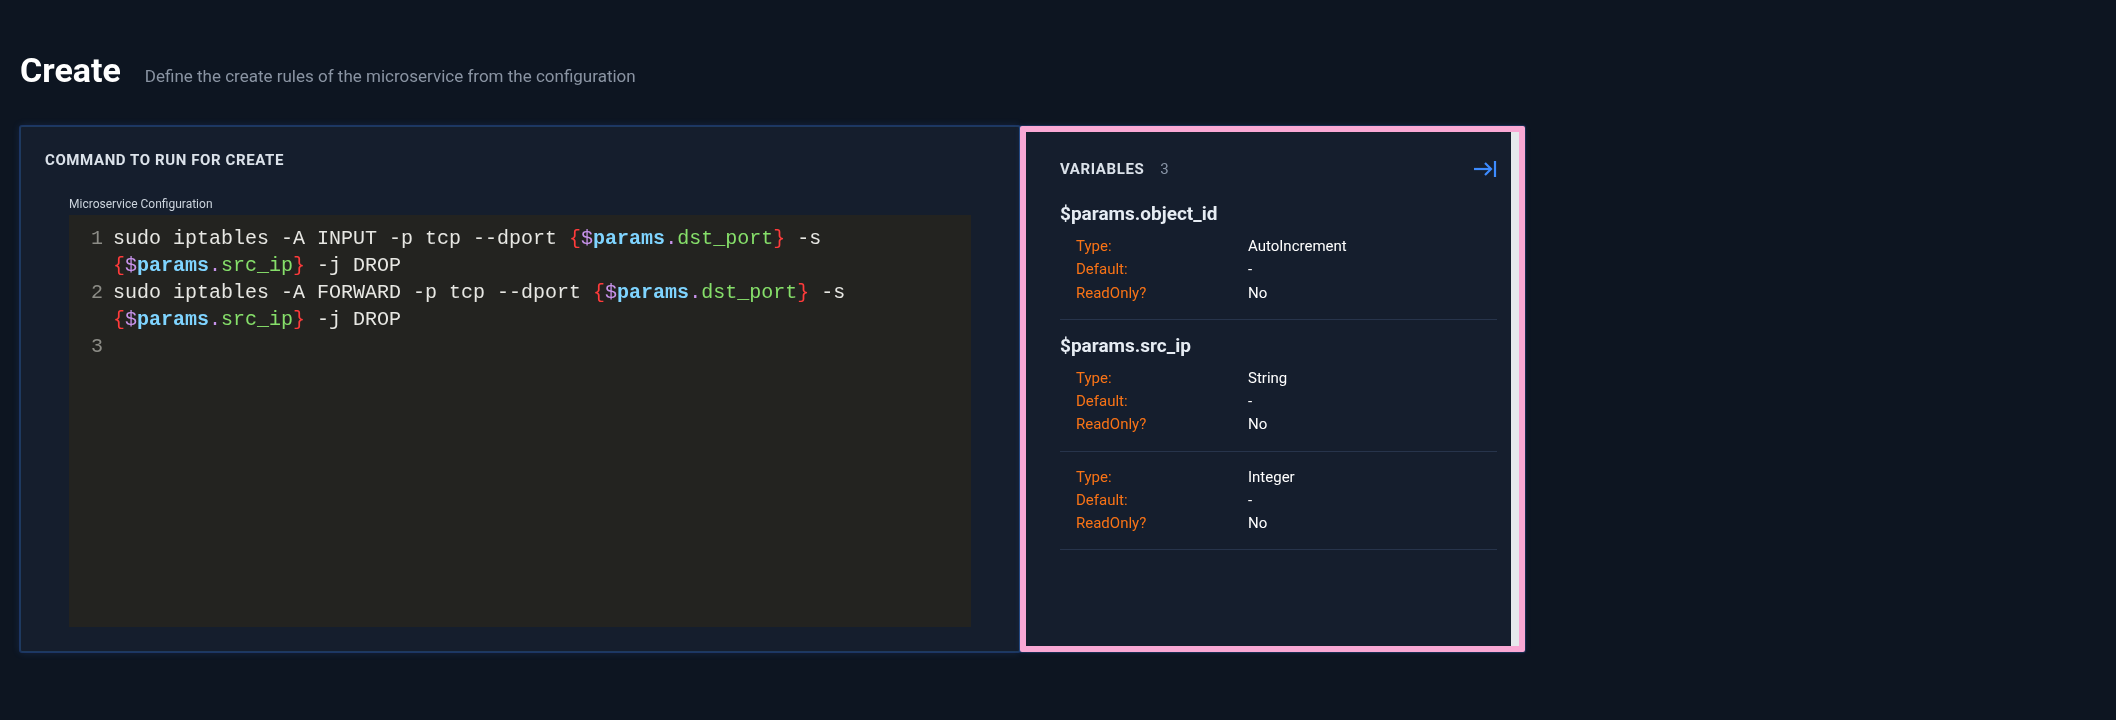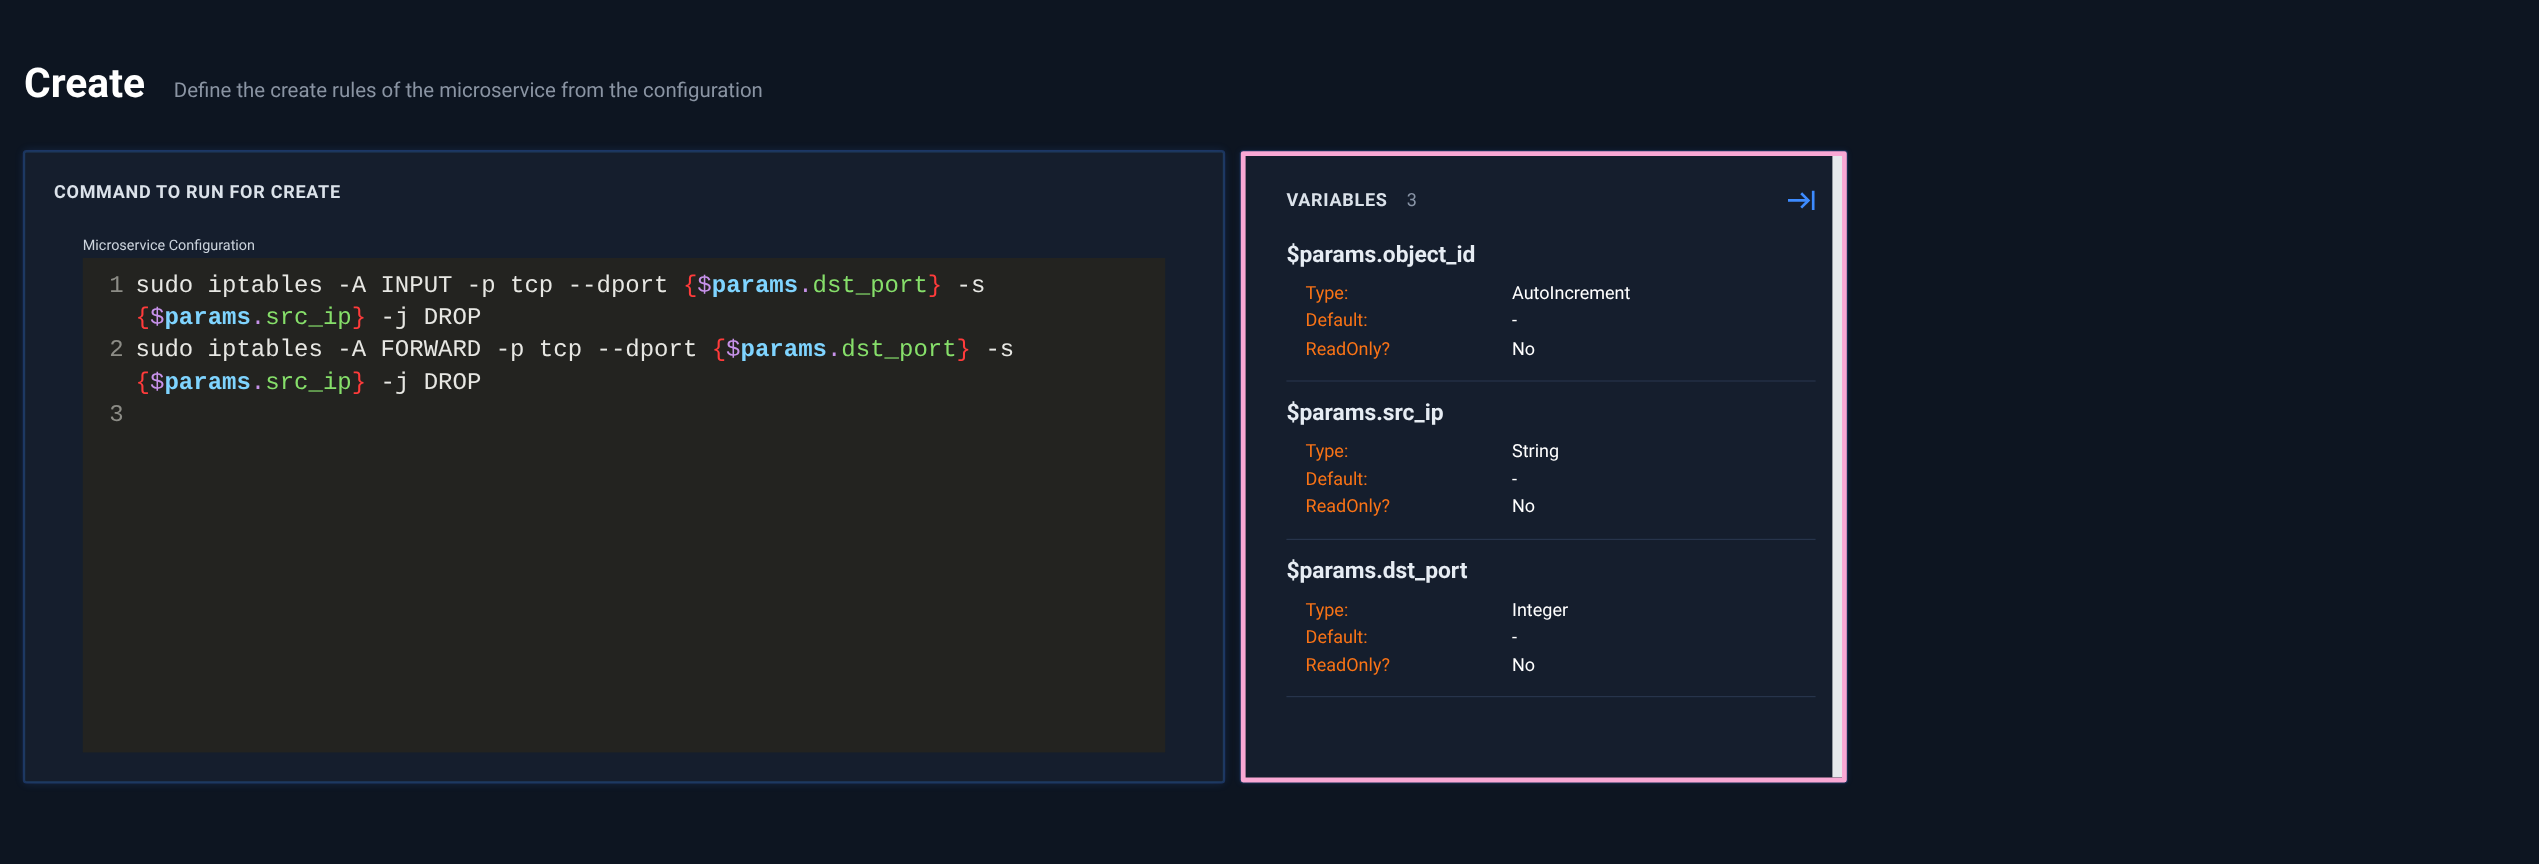--- a/index.html
+++ b/index.html
@@ -22,21 +22,21 @@
     font-size: 34px;
     font-weight: 700;
     color: #ffffff;
   }
   .header .subtitle {
     font-size: 17px;
     color: #8a94a3;
   }
   .content {
     display: flex;
-    gap: 14px;
+    gap: 0;
     padding: 16px 20px;
     height: 558px;
   }
   .left-panel {
     width: 1000px;
     background: #151e2d;
     border: 1px solid #1e3a5f;
     box-shadow: 0 0 0 1px rgba(64,132,255,0.25), 0 0 8px rgba(64,132,255,0.18);
     border-radius: 2px;
     padding: 24px 24px 24px 24px;
@@ -86,21 +86,21 @@
   .tk-plain { color: #e7e7e3; }
   .tk-brace { color: #ff3b3b; }
   .tk-dollar { color: #c792ea; }
   .tk-obj { color: #7fd4ff; font-weight: bold; }
   .tk-dot { color: #c792ea; }
   .tk-key { color: #86df6a; }
 
   .right-panel {
     width: 505px;
     background: #151e2d;
-    border: 4px solid #f9a8d4;
+    border: 6px solid #f9a8d4;
     box-shadow: 0 0 0 1px rgba(64,132,255,0.18), 0 0 6px rgba(64,132,255,0.12);
     border-radius: 2px;
     padding: 28px 22px 0 34px;
     position: relative;
     overflow: hidden;
   }
   .right-panel::after {
     content: "";
     position: absolute;
     top: 0; right: 0; bottom: 0;
@@ -223,21 +223,20 @@
           <div class="var-row">
             <span class="k">Default:</span>
             <span class="v">-</span>
           </div>
           <div class="var-row">
             <span class="k">ReadOnly?</span>
             <span class="v">No</span>
           </div>
         </div>
         <div class="var-block">
-          <div class="var-name">$params.dst_port</div>
           <div class="var-row">
             <span class="k">Type:</span>
             <span class="v">Integer</span>
           </div>
           <div class="var-row">
             <span class="k">Default:</span>
             <span class="v">-</span>
           </div>
           <div class="var-row">
             <span class="k">ReadOnly?</span>

